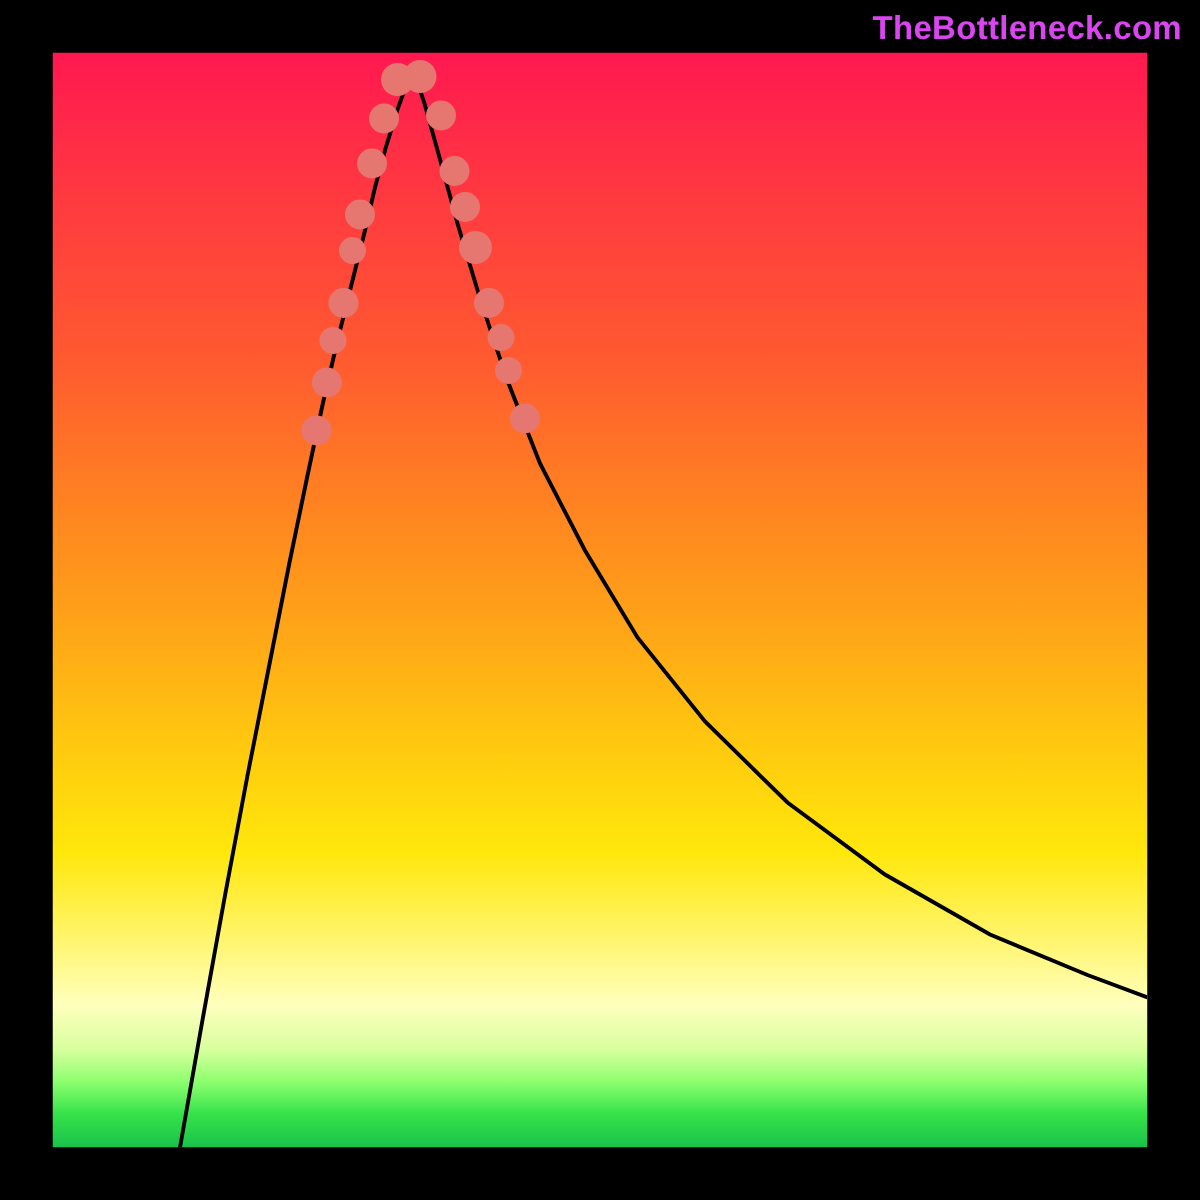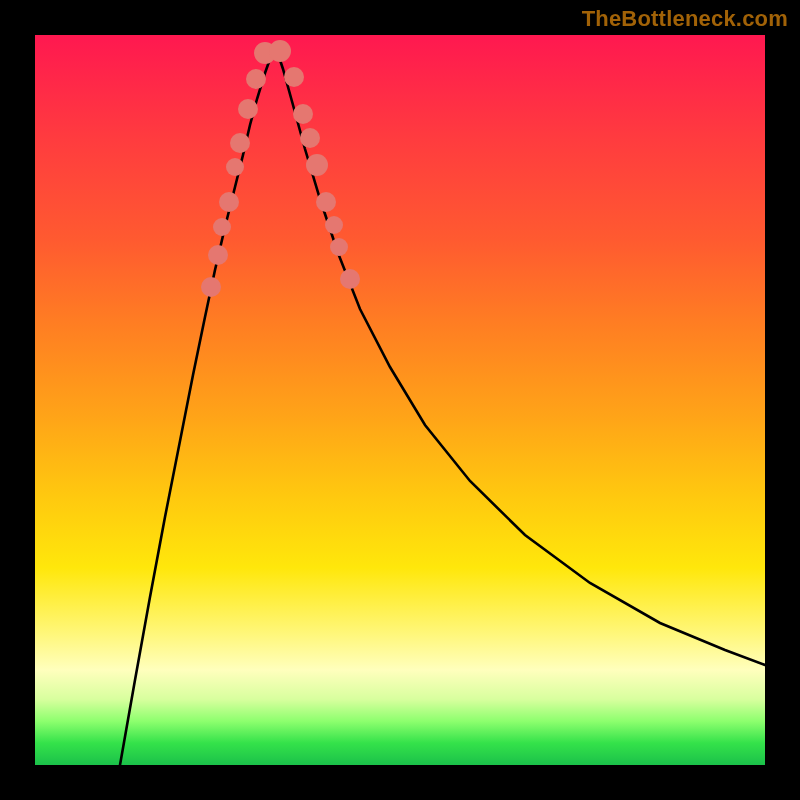--- a/index.html
+++ b/index.html
@@ -56,21 +56,21 @@
     width: 100%;
     height: 100%;
     pointer-events: none;
   }
   .watermark {
     position: absolute;
     top: 6px;
     right: 12px;
     font-size: 22px;
     font-weight: 600;
-    color: #a16207;
+    color: #d946ef;
     letter-spacing: 0.2px;
   }
 </style>
 </head>
 <body>
 
 <div class="frame">
 
   <div class="plot-area">
     <div class="gradient"></div>

